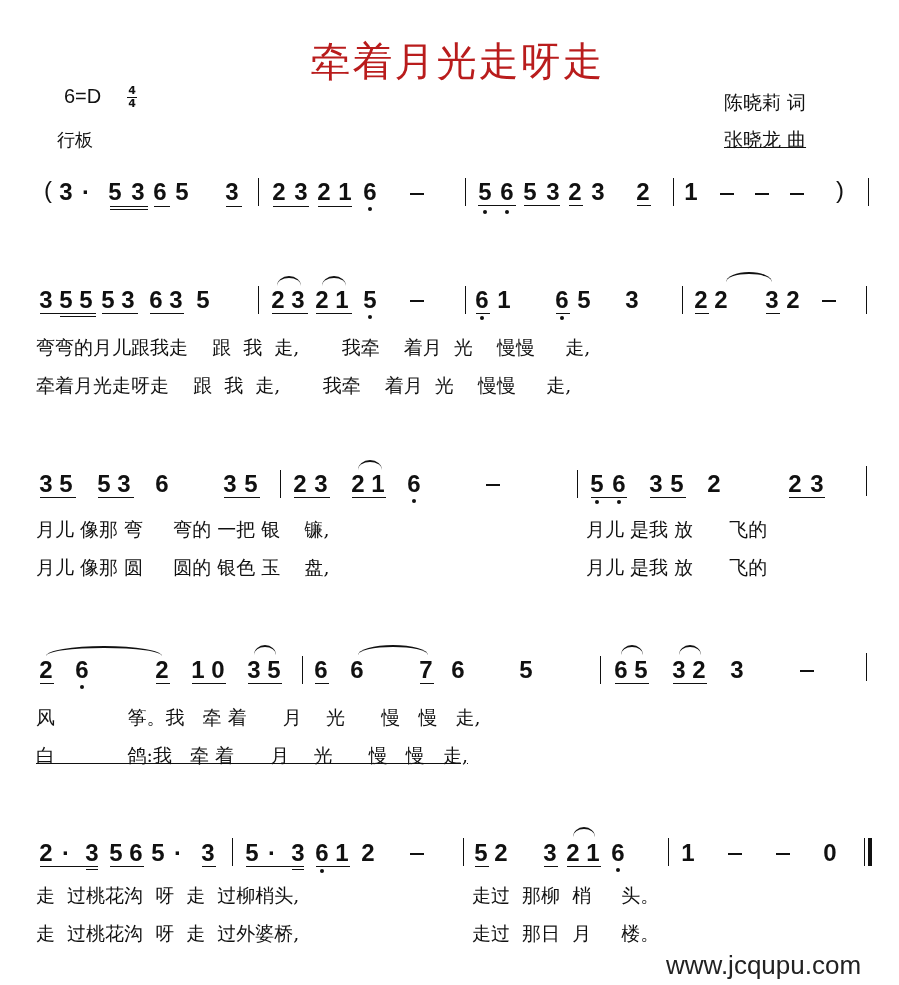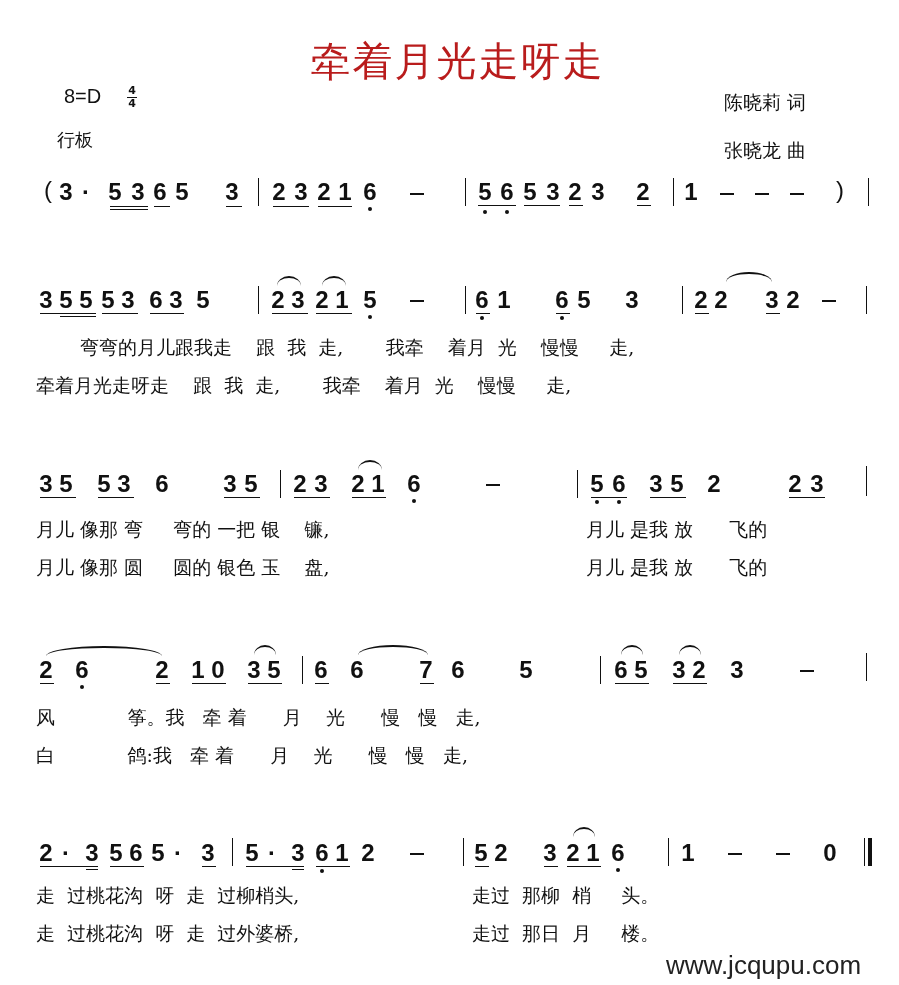--- a/index.html
+++ b/index.html
@@ -18,29 +18,29 @@
   .slur { position:absolute; border-top:2px solid #111; border-radius:50% 50% 0 0 / 100% 100% 0 0; height:8px; }
   .lyric { position:absolute; font-family:"DejaVu Serif", serif; font-size:19px; line-height:22px; white-space:pre; }
   .dash { position:absolute; width:14px; height:0; border-top:2.5px solid #111; }
   .paren { position:absolute; font-family:"Liberation Sans", sans-serif; font-size:24px; line-height:24px; }
   .watermark { left:666px; top:950px; font-family:"Liberation Sans", sans-serif; font-size:26px; color:#222; }
 </style>
 </head>
 <body>
 
 <div class="abs title">牵着月光走呀走</div>
-<div class="abs key">8=D</div>
+<div class="abs key">6=D</div>
 <div class="abs timesig">
   <div>4</div>
   <div class="ln"></div>
   <div>4</div>
 </div>
 <div class="abs tempo">行板</div>
 <div class="abs credit" style="left:724px;top:90px;">陈晓莉 词</div>
-<div class="abs credit" style="left:724px;top:138px;">张晓龙 曲</div>
+<div class="abs credit" style="left:724px;top:127px;text-decoration:underline;">张晓龙 曲</div>
 
 <div>
   <span class="paren" style="left:44px;top:178px;">(</span>
   <span class="note" style="left:58px;top:180px;">3</span>
   <span class="note" style="left:78px;top:180px;">·</span>
   <span class="note" style="left:107px;top:180px;">5</span>
   <span class="note" style="left:130px;top:180px;">3</span>
   <span class="note" style="left:152px;top:180px;">6</span>
   <span class="note" style="left:174px;top:180px;">5</span>
   <span class="note" style="left:224px;top:180px;">3</span>
@@ -120,21 +120,21 @@
   <span class="note" style="left:693px;top:288px;">2</span>
   <span class="note" style="left:713px;top:288px;">2</span>
   <div class="ul" style="left:695px;top:313px;width:14px;"></div>
   <div class="slur" style="left:726px;top:272px;width:46px;"></div>
   <span class="note" style="left:764px;top:288px;">3</span>
   <span class="note" style="left:785px;top:288px;">2</span>
   <div class="ul" style="left:766px;top:313px;width:14px;"></div>
   <div class="dash" style="left:822px;top:300px;"></div>
   <div class="bar" style="left:866px;top:286px;"></div>
 
-  <div class="lyric" style="left:36px;top:336px;margin-left:44px;"><span>弯弯的月儿跟我走    跟  我  走,       我牵    着月  光    慢慢     走,</span></div>
+  <div class="lyric" style="left:36px;top:336px;"><span>弯弯的月儿跟我走    跟  我  走,       我牵    着月  光    慢慢     走,</span></div>
   <div class="lyric" style="left:36px;top:374px;"><span>牵着月光走呀走    跟  我  走,       我牵    着月  光    慢慢     走,</span></div>
 </div>
 
 <div>
   <span class="note" style="left:38px;top:472px;">3</span>
   <span class="note" style="left:58px;top:472px;">5</span>
   <div class="ul" style="left:40px;top:497px;width:36px;"></div>
   <span class="note" style="left:96px;top:472px;">5</span>
   <span class="note" style="left:116px;top:472px;">3</span>
   <div class="ul" style="left:98px;top:497px;width:36px;"></div>
@@ -205,21 +205,21 @@
   <div class="ul" style="left:615px;top:683px;width:34px;"></div>
   <span class="note" style="left:671px;top:658px;">3</span>
   <span class="note" style="left:691px;top:658px;">2</span>
   <div class="slur" style="left:679px;top:645px;width:22px;"></div>
   <div class="ul" style="left:673px;top:683px;width:34px;"></div>
   <span class="note" style="left:729px;top:658px;">3</span>
   <div class="dash" style="left:800px;top:670px;"></div>
   <div class="bar" style="left:866px;top:653px;"></div>
 
   <div class="lyric" style="left:36px;top:706px;"><span>风            筝。我   牵 着      月    光      慢   慢   走,</span></div>
-  <div class="lyric" style="left:36px;top:744px;"><span>白            鸽:我   牵 着      月    光      慢   慢   走,</span></div>
+  <div class="lyric" style="left:36px;top:744px;text-decoration:underline;"><span>白            鸽:我   牵 着      月    光      慢   慢   走,</span></div>
 </div>
 
 <div>
   <span class="note" style="left:38px;top:841px;">2</span>
   <span class="note" style="left:58px;top:841px;">·</span>
   <span class="note" style="left:84px;top:841px;">3</span>
   <div class="ul" style="left:40px;top:866px;width:58px;"></div>
   <div class="ul" style="left:86px;top:869px;width:12px;"></div>
   <span class="note" style="left:108px;top:841px;">5</span>
   <span class="note" style="left:128px;top:841px;">6</span>

